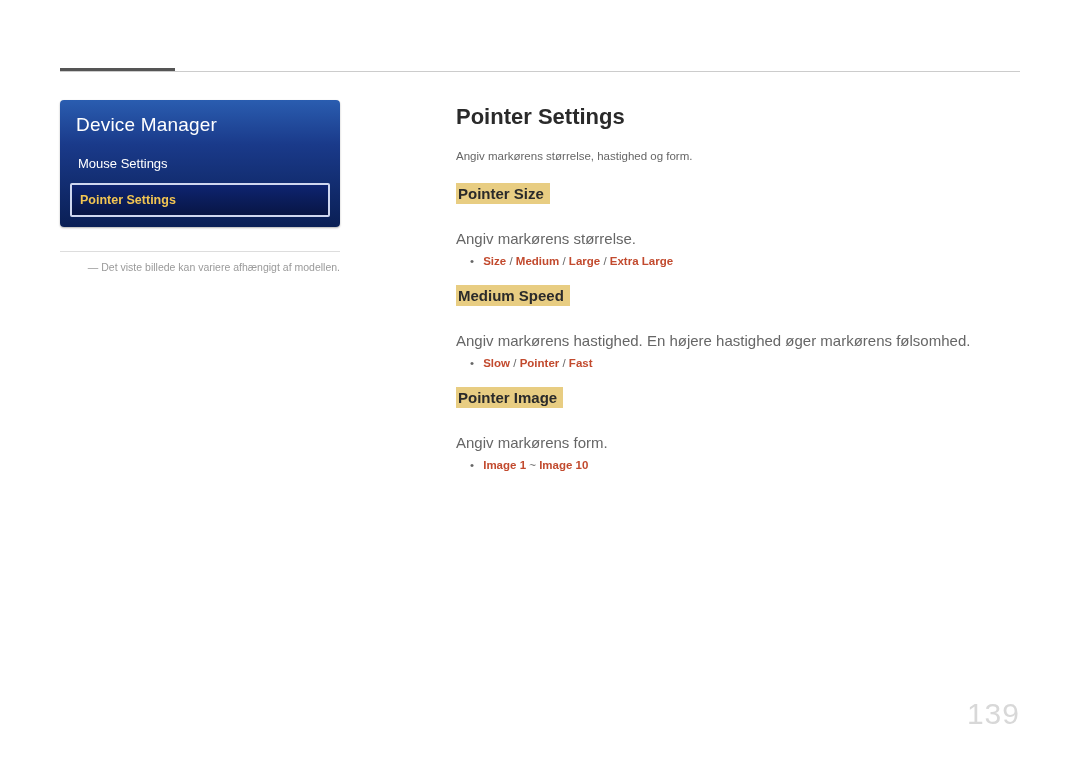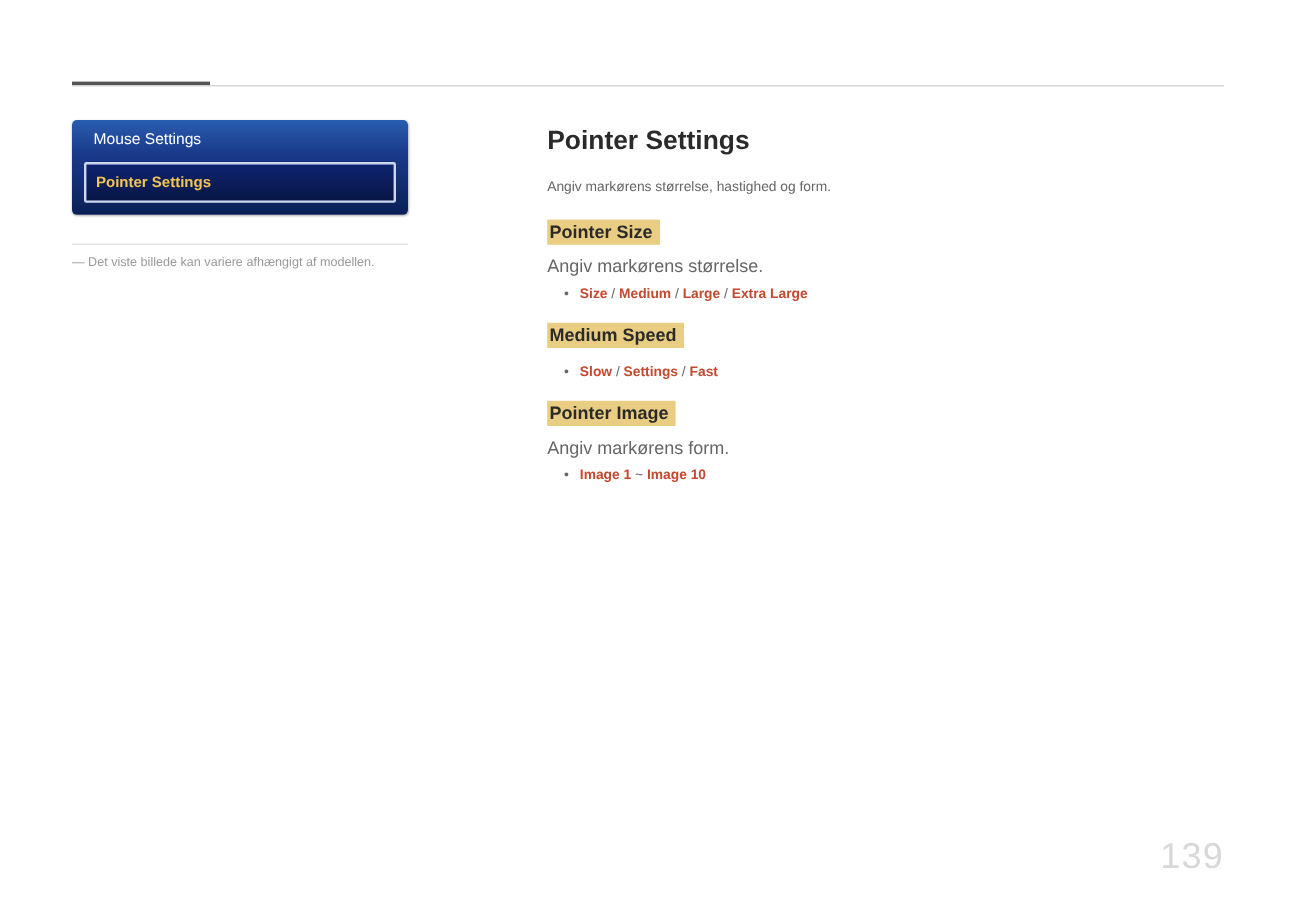--- a/index.html
+++ b/index.html
@@ -72,20 +72,21 @@
     height: 1px;
     background: #ddd;
   }
   .caption {
     font-size: 10.5px;
     color: #9a9a9a;
     padding-top: 8px;
     line-height: 1.4;
     text-indent: -12px;
     padding-left: 12px;
+    text-align: right;
   }
 
   .right-col {
     position: absolute;
     left: 456px;
     top: 104px;
     width: 560px;
   }
   .main-heading {
     font-size: 22px;
@@ -99,21 +100,21 @@
     margin-bottom: 18px;
     line-height: 1.5;
   }
   .sub-heading {
     display: inline-block;
     font-size: 15px;
     font-weight: 700;
     color: #2a2a2a;
     background: #e8cd82;
     padding: 2px 6px 2px 2px;
-    margin-bottom: 10px;
+    margin-bottom: 26px;
   }
   .sub-desc {
     font-size: 15px;
     color: #666;
     margin-bottom: 8px;
   }
   .bullet-row {
     font-size: 11.5px;
     margin: 4px 0 18px 14px;
     color: #666;
@@ -140,20 +141,21 @@
 </head>
 <body>
 
 <div class="topbar">
   <div class="topbar-thick"></div>
   <div class="topbar-thin"></div>
 </div>
 
 <div class="left-col">
   <div class="device-panel">
+    <div class="panel-title">Device Manager</div>
     <div class="panel-item">Mouse Settings</div>
     <div class="panel-item selected">Pointer Settings</div>
   </div>
   <div class="caption-rule"></div>
   <div class="caption">― Det viste billede kan variere afhængigt af modellen.</div>
 </div>
 
 <div class="right-col">
   <div class="main-heading">Pointer Settings</div>
   <div class="desc">Angiv markørens størrelse, hastighed og form.</div>
@@ -162,23 +164,24 @@
     <span class="sub-heading">Pointer Size</span>
     <div class="sub-desc">Angiv markørens størrelse.</div>
     <div class="bullet-row">
       <span class="dot">•</span>
       <span class="red">Size</span><span class="sep"> / </span><span class="red">Medium</span><span class="sep"> / </span><span class="red">Large</span><span class="sep"> / </span><span class="red">Extra Large</span>
     </div>
   </div>
 
   <div>
     <span class="sub-heading">Medium Speed</span>
+    <div class="sub-desc">Angiv markørens hastighed. En højere hastighed øger markørens følsomhed.</div>
     <div class="bullet-row">
       <span class="dot">•</span>
-      <span class="red">Slow</span><span class="sep"> / </span><span class="red">Settings</span><span class="sep"> / </span><span class="red">Fast</span>
+      <span class="red">Slow</span><span class="sep"> / </span><span class="red">Pointer</span><span class="sep"> / </span><span class="red">Fast</span>
     </div>
   </div>
 
   <div>
     <span class="sub-heading">Pointer Image</span>
     <div class="sub-desc">Angiv markørens form.</div>
     <div class="bullet-row">
       <span class="dot">•</span>
       <span class="red">Image 1</span><span class="sep"> ~ </span><span class="red">Image 10</span>
     </div>

